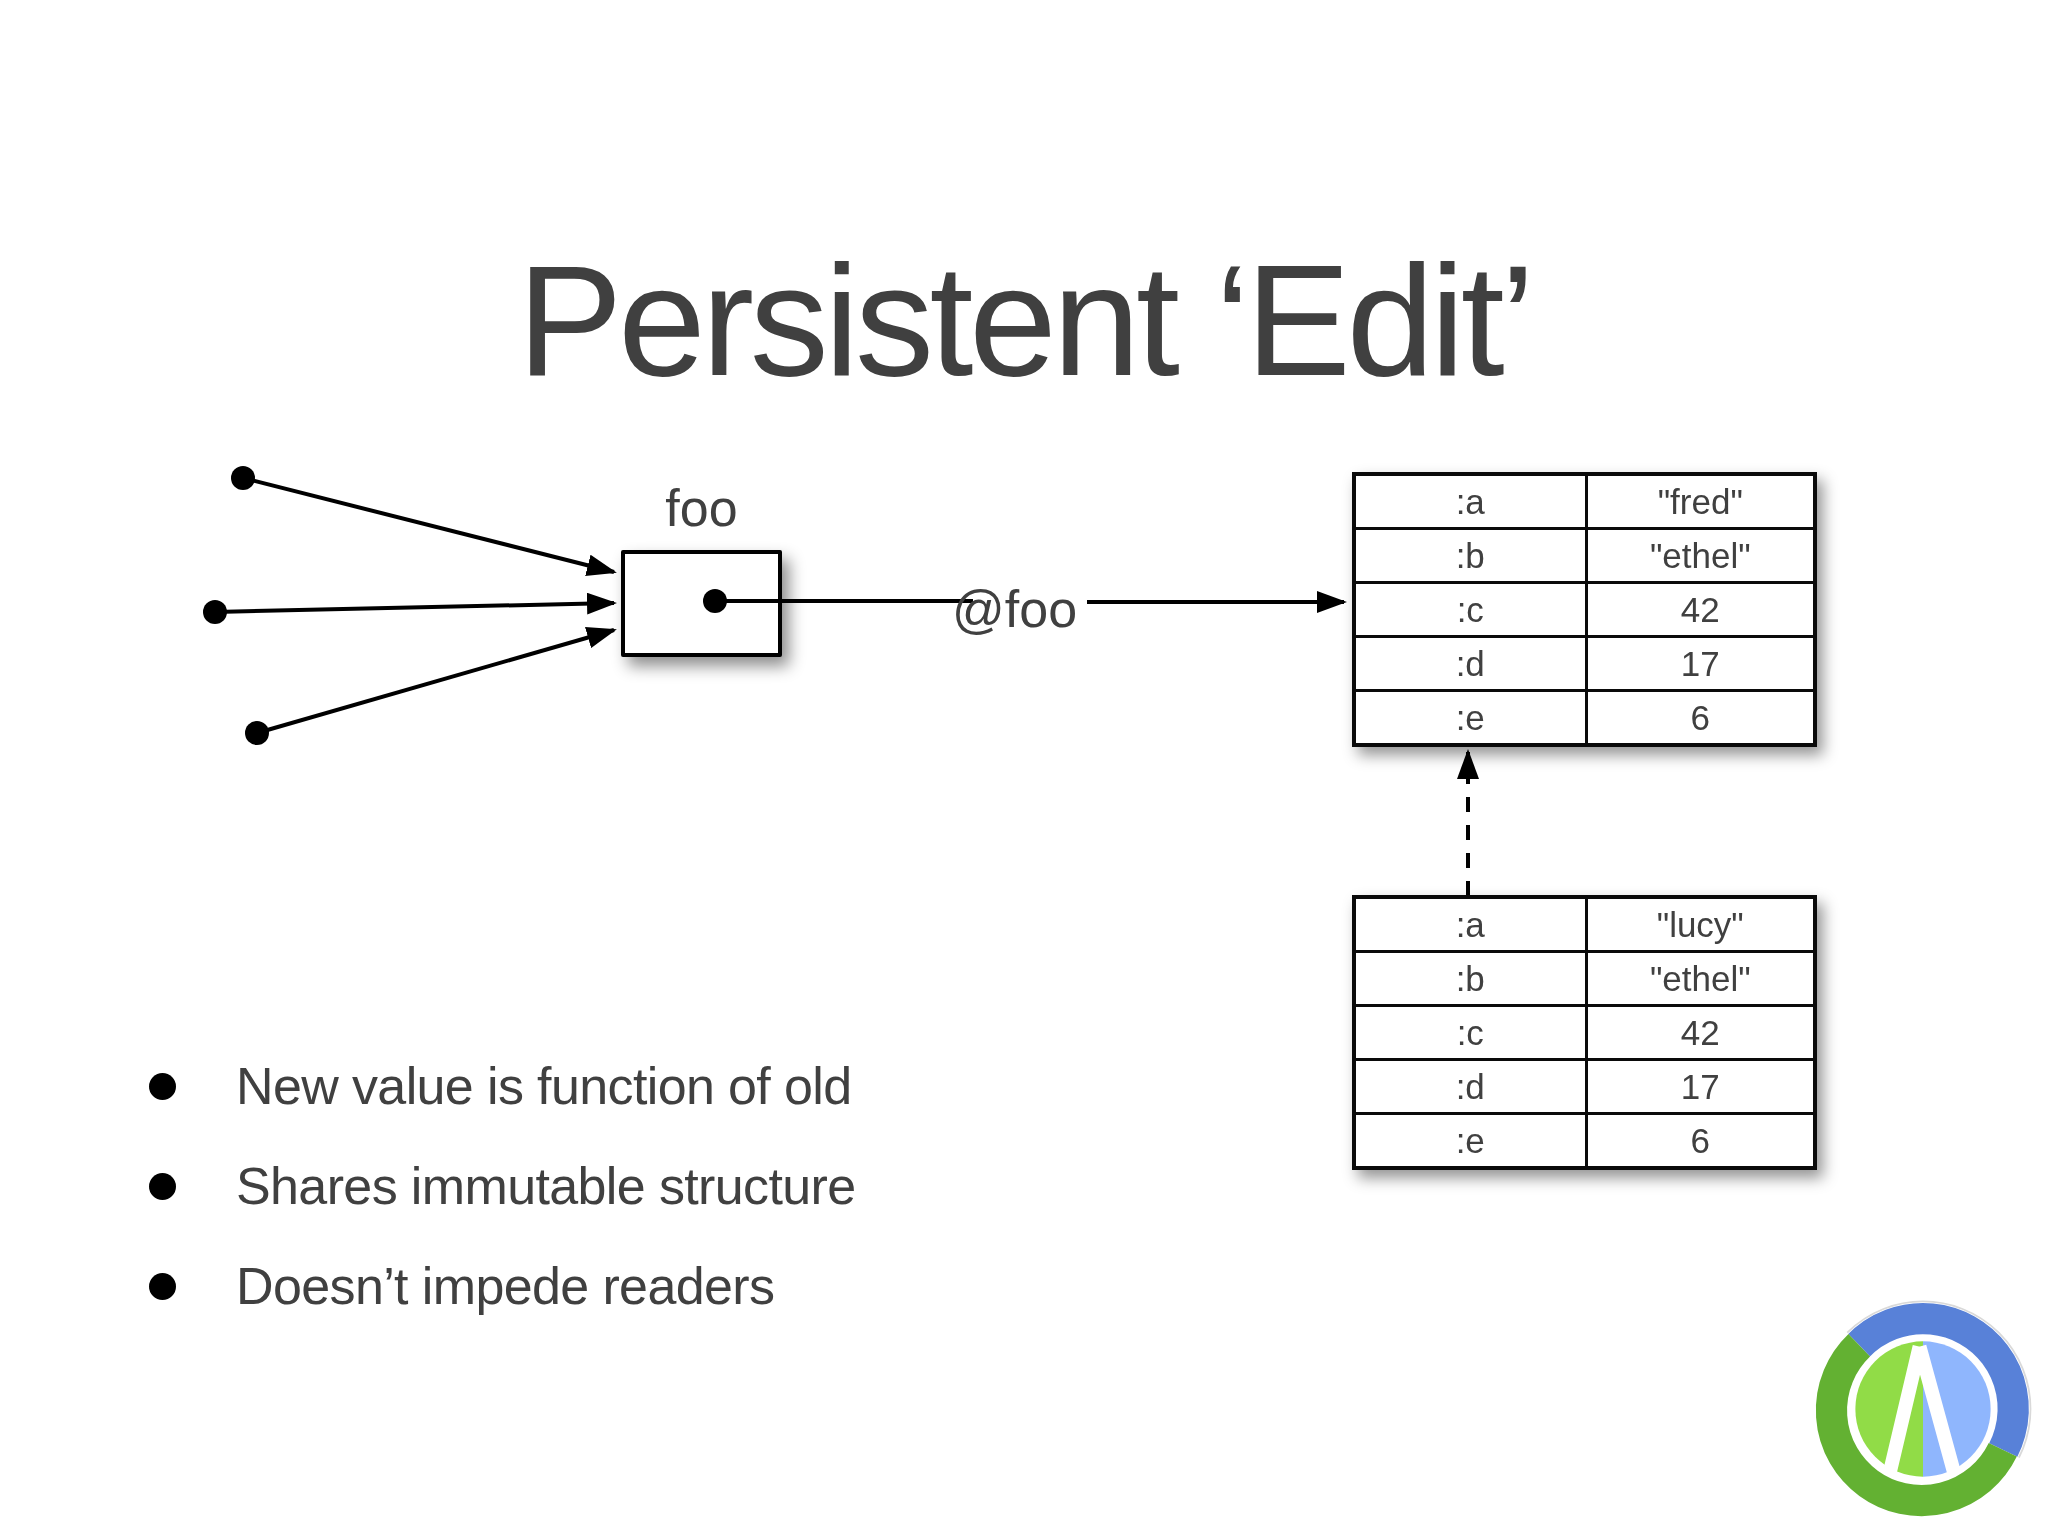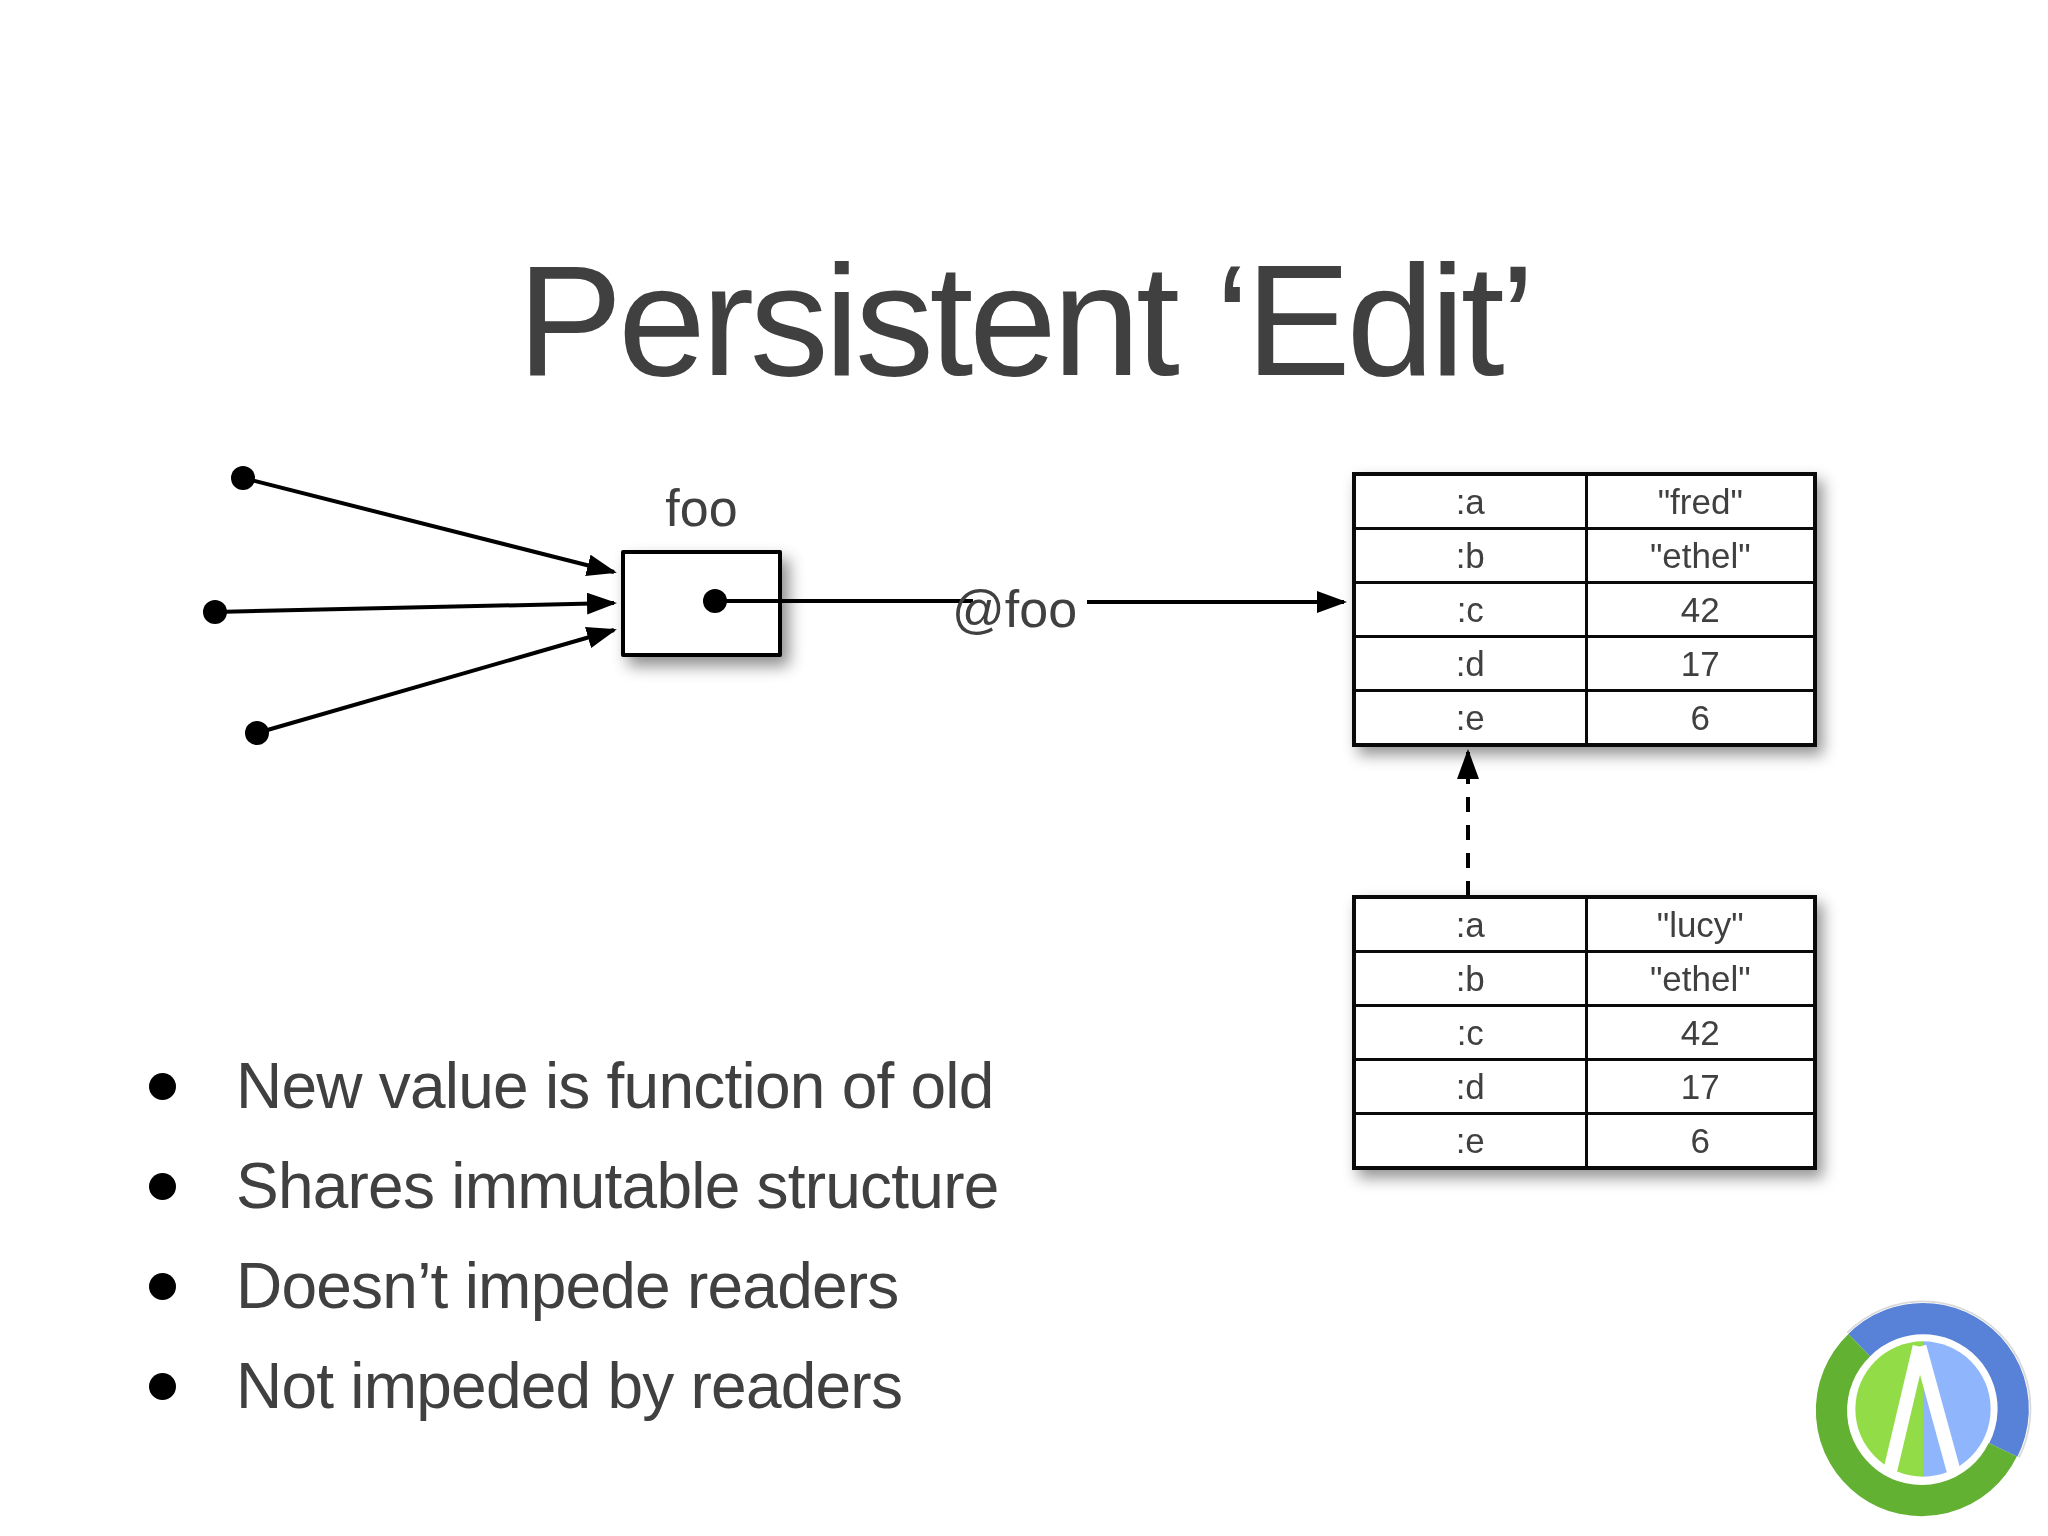--- a/index.html
+++ b/index.html
@@ -69,21 +69,21 @@
   .table-ref { left: 1352px; top: 472px; }
   .table-new { left: 1352px; top: 895px; }
 
   
   .bullets { position: absolute; left: 149px; top: 1036px; }
   .bullet-row { display: flex; align-items: center; height: 100px; }
   .bullet-dot {
     width: 27px; height: 27px; border-radius: 50%;
     background: #000; margin-right: 60px; flex: 0 0 auto;
   }
-  .bullet-text { font-size: 64px; letter-spacing: -0.012em; white-space: nowrap; }
+  .bullet-text { font-size: 52px; letter-spacing: -0.012em; white-space: nowrap; }
 
   
   .logo { position: absolute; left: 1812px; top: 1298px; width: 222px; height: 222px; }
 </style>
 </head>
 <body>
 
 <div class="slide">
 
   <h1 class="title">Persistent ‘Edit’</h1>
@@ -167,24 +167,20 @@
       <span class="bullet-text">New value is function of old</span>
     </div>
     <div class="bullet-row">
       <span class="bullet-dot"></span>
       <span class="bullet-text">Shares immutable structure</span>
     </div>
     <div class="bullet-row">
       <span class="bullet-dot"></span>
       <span class="bullet-text">Doesn’t impede readers</span>
     </div>
-    <div class="bullet-row">
-      <span class="bullet-dot"></span>
-      <span class="bullet-text">Not impeded by readers</span>
-    </div>
   </div>
 
   <svg class="logo" viewBox="0 0 256 256" xmlns="http://www.w3.org/2000/svg">
     <circle cx="128" cy="128" r="124" fill="#ffffff" stroke="#d9d9d9" stroke-width="2"></circle>
     <path d="M 30 93 A 104 104 0 1 1 209 193" fill="none" stroke-width="36" stroke="#5881d8"></path>
     <path d="M 54.5 54.5 A 104 104 0 1 0 220 175" fill="none" stroke="#ffffff" stroke-width="48"></path>
     <path d="M 54.5 54.5 A 104 104 0 1 0 220 175" fill="none" stroke-width="36" stroke="#63b132"></path>
     <path d="M 128 50 A 78 78 0 0 0 128 206 Z" fill="#91dc47"></path>
     <path d="M 128 50 A 78 78 0 0 1 128 206 Z" fill="#8fb6fd"></path>
     <path d="M 124 56 L 90 200 M 124 56 L 164 202" fill="none" stroke="#ffffff" stroke-width="16"></path>

